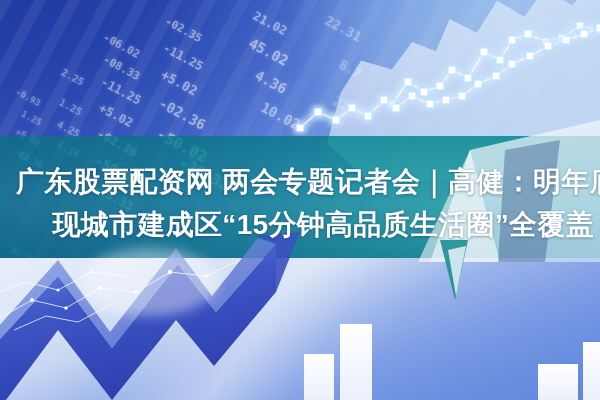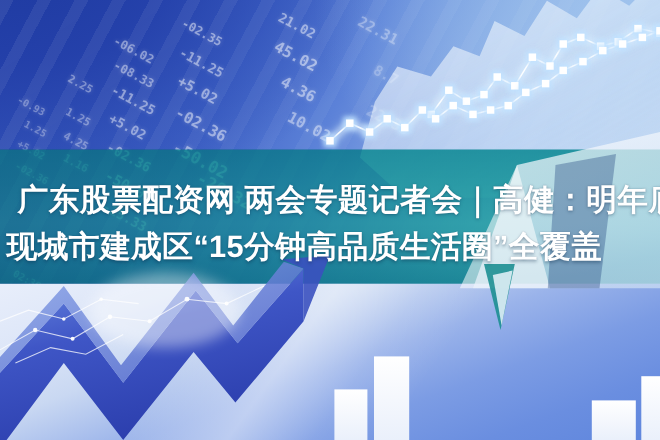--- a/index.html
+++ b/index.html
@@ -129,21 +129,21 @@
     color:#ffffff;
     font-family:"Liberation Sans","DejaVu Sans",sans-serif;
     font-weight:700;
     font-size:28px;
     line-height:43px;
     letter-spacing:.3px;
     text-shadow:0 1px 3px rgba(10,40,70,.38), 0 0 1px rgba(10,40,70,.30);
     white-space:nowrap;
   }
   .headline .ln-1{text-align:left;padding-left:10px;}
-  .headline .ln-2{text-align:left;}
+  .headline .ln-2{text-align:right;}
 </style>
 </head>
 <body>
 
 <div class="banner">
 
   <div class="layer bg-base"></div>
   <div class="layer bg-topleft"></div>
   <div class="layer bg-topright"></div>
   <div class="layer stripes"></div>

